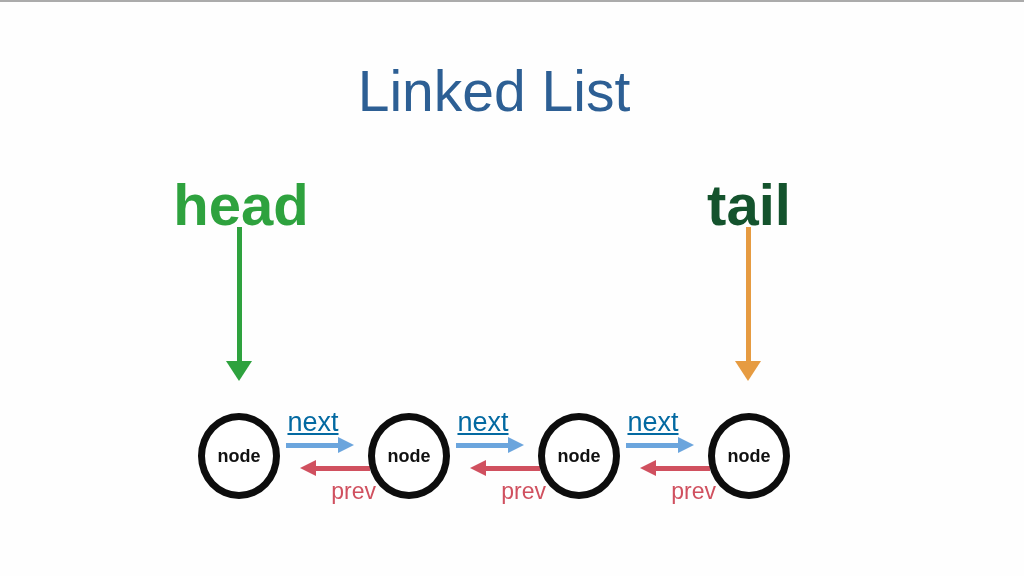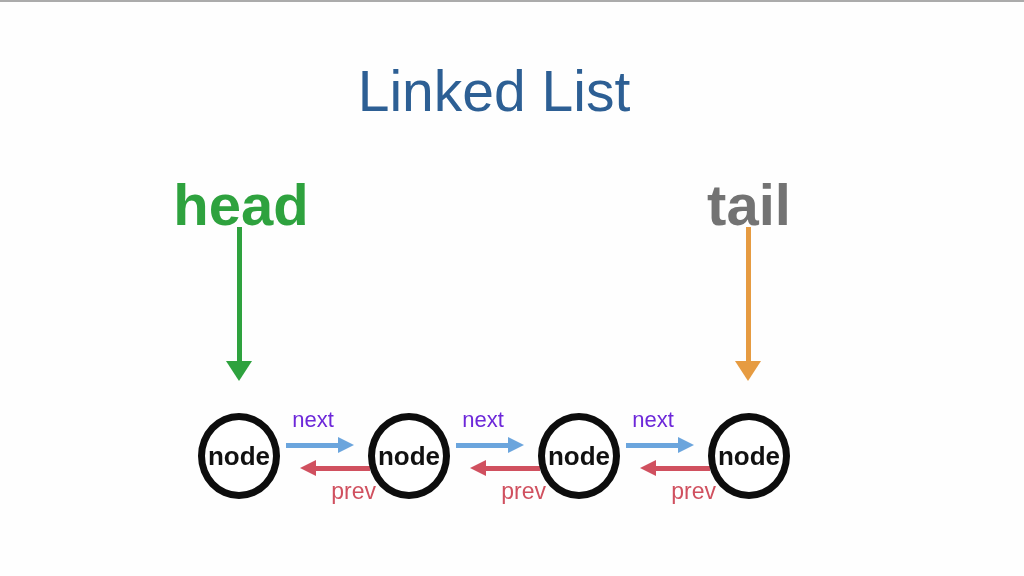--- a/index.html
+++ b/index.html
@@ -36,21 +36,21 @@
   .ptr-label {
     position: absolute;
     top: 176px;
     width: 160px;
     text-align: center;
     font-size: 58px;
     line-height: 1;
     font-weight: 700;
   }
   .head-label { left: 161px; color: #2ea23e; }
-  .tail-label { left: 669px; color: #737373; }
+  .tail-label { left: 669px; color: #14532d; }
 
   
   .v-shaft {
     position: absolute;
     width: 5px;
     top: 227px;
     height: 134px;
   }
   .v-head {
     position: absolute;
@@ -72,21 +72,21 @@
     top: 413px;
     width: 82px;
     height: 86px;
     box-sizing: border-box;
     border: 7px solid #0d0d0d;
     border-radius: 50%;
     background: #ffffff;
     display: flex;
     align-items: center;
     justify-content: center;
-    font-size: 26px;
+    font-size: 18px;
     font-weight: 700;
     color: #111111;
     text-align: right;
   }
   .node-0 { left: 198px; }
   .node-1 { left: 368px; }
   .node-2 { left: 538px; }
   .node-3 { left: 708px; }
 
   
@@ -98,23 +98,24 @@
   }
   .conn-0 { left: 239px; }
   .conn-1 { left: 409px; }
   .conn-2 { left: 579px; }
 
   .next-label {
     position: absolute;
     left: 44px; top: 8px;
     width: 60px;
     text-align: center;
-    font-size: 22px;
+    font-size: 27px;
     line-height: 1.1;
-    color: #6d28d9;
+    color: #0369a1;
+    text-decoration: underline;
   }
   .next-shaft {
     position: absolute;
     left: 47px; top: 43px;
     width: 52px; height: 5px;
     background: #6ba5dd;
   }
   .next-head {
     position: absolute;
     left: 99px; top: 37px;

